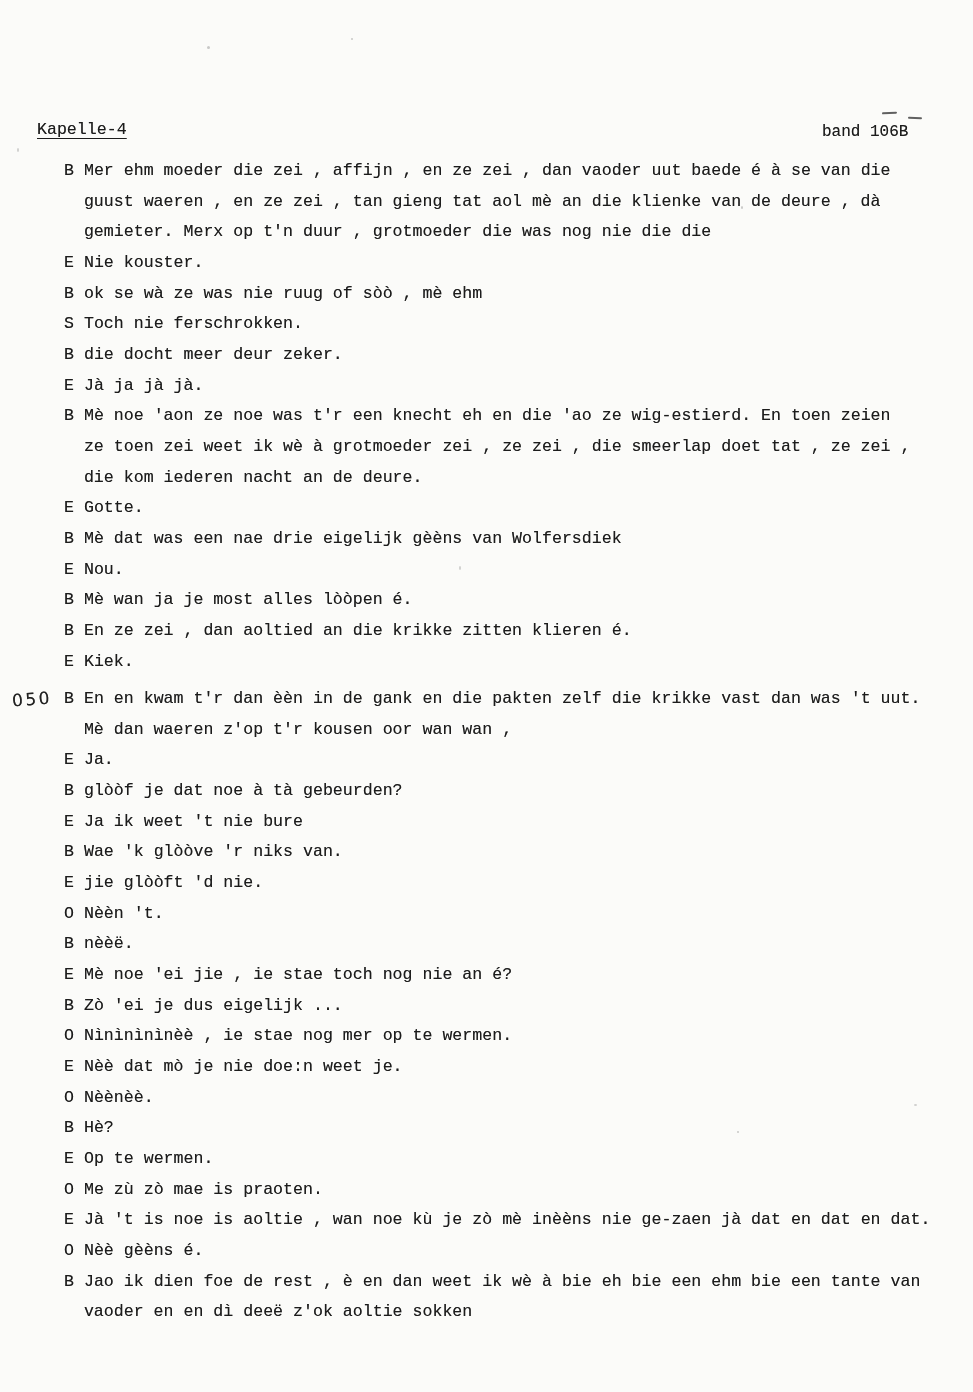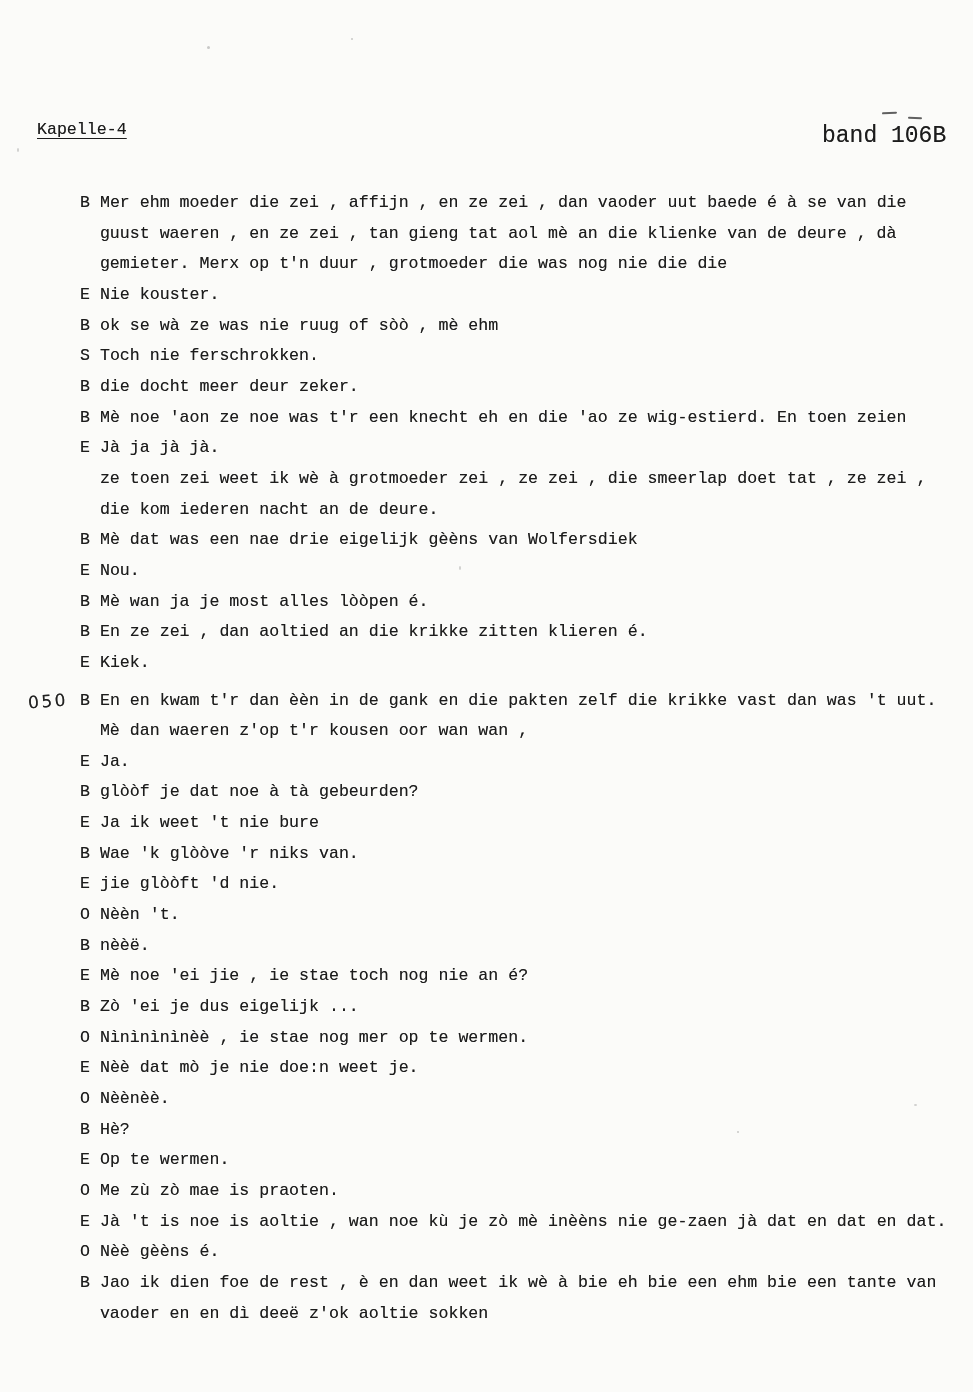--- a/index.html
+++ b/index.html
@@ -17,32 +17,31 @@
   .ink{ text-shadow:0 0 .6px rgba(25,25,25,.55); }
   .header-left{
     position:absolute;left:37px;top:120px;
     font-size:16.6px;
     text-decoration:underline;
     text-underline-offset:4px;
     white-space:pre;
   }
   .header-right{
     position:absolute;left:822px;top:123px;
-    font-size:23px;white-space:pre;
+    font-size:16px;white-space:pre;
   }
   .hand-dash{
     position:absolute;height:2px;background:#3a3a3a;border-radius:1px;opacity:.8;
   }
   .dash1{left:882px;top:112px;width:15px;transform:rotate(-3deg);}
   .dash2{left:908px;top:117px;width:14px;transform:rotate(2deg);}
   .transcript{
-    position:absolute;left:80px;top:156px;
+    position:absolute;left:64px;top:156px;
     font-size:16.6px;
     line-height:30.65px;
-    margin-top:32px;
   }
   .line{white-space:pre;position:relative;}
   .line.cont{padding-left:2ch;}
   .line.gap{margin-top:7px;}
   .margin-note{
     position:absolute;left:-52px;top:0px;
     font-family:"DejaVu Sans",sans-serif;
     font-size:17px;
     letter-spacing:2.5px;
     font-weight:500;
@@ -74,24 +73,25 @@
   <span class="hand-dash dash2"></span>
 
   <div class="transcript ink" id="transcript">
       <div class="line"><span class="sp">B </span><span class="tx">Mer ehm moeder die zei , affijn , en ze zei , dan vaoder uut baede é à se van die</span></div>
       <div class="line cont"><span class="tx">guust waeren , en ze zei , tan gieng tat aol mè an die klienke van de deure , dà</span></div>
       <div class="line cont"><span class="tx">gemieter. Merx op t'n duur , grotmoeder die was nog nie die die</span></div>
       <div class="line"><span class="sp">E </span><span class="tx">Nie kouster.</span></div>
       <div class="line"><span class="sp">B </span><span class="tx">ok se wà ze was nie ruug of sòò , mè ehm</span></div>
       <div class="line"><span class="sp">S </span><span class="tx">Toch nie ferschrokken.</span></div>
       <div class="line"><span class="sp">B </span><span class="tx">die docht meer deur zeker.</span></div>
+      <div class="line"><span class="sp">E </span><span class="tx">Jà ja jà jà.</span></div>
       <div class="line"><span class="sp">B </span><span class="tx">Mè noe 'aon ze noe was t'r een knecht eh en die 'ao ze wig-estierd. En toen zeien</span></div>
-      <div class="line"><span class="sp">E </span><span class="tx">Jà ja jà jà.</span></div>
       <div class="line cont"><span class="tx">ze toen zei weet ik wè à grotmoeder zei , ze zei , die smeerlap doet tat , ze zei ,</span></div>
       <div class="line cont"><span class="tx">die kom iederen nacht an de deure.</span></div>
+      <div class="line"><span class="sp">E </span><span class="tx">Gotte.</span></div>
       <div class="line"><span class="sp">B </span><span class="tx">Mè dat was een nae drie eigelijk gèèns van Wolfersdiek</span></div>
       <div class="line"><span class="sp">E </span><span class="tx">Nou.</span></div>
       <div class="line"><span class="sp">B </span><span class="tx">Mè wan ja je most alles lòòpen é.</span></div>
       <div class="line"><span class="sp">B </span><span class="tx">En ze zei , dan aoltied an die krikke zitten klieren é.</span></div>
       <div class="line"><span class="sp">E </span><span class="tx">Kiek.</span></div>
       <div class="line gap"><span class="margin-note">050</span><span class="sp">B </span><span class="tx">En en kwam t'r dan èèn in de gank en die pakten zelf die krikke vast dan was 't uut.</span></div>
       <div class="line cont"><span class="tx">Mè dan waeren z'op t'r kousen oor wan wan ,</span></div>
       <div class="line"><span class="sp">E </span><span class="tx">Ja.</span></div>
       <div class="line"><span class="sp">B </span><span class="tx">glòòf je dat noe à tà gebeurden?</span></div>
       <div class="line"><span class="sp">E </span><span class="tx">Ja ik weet 't nie bure</span></div>

